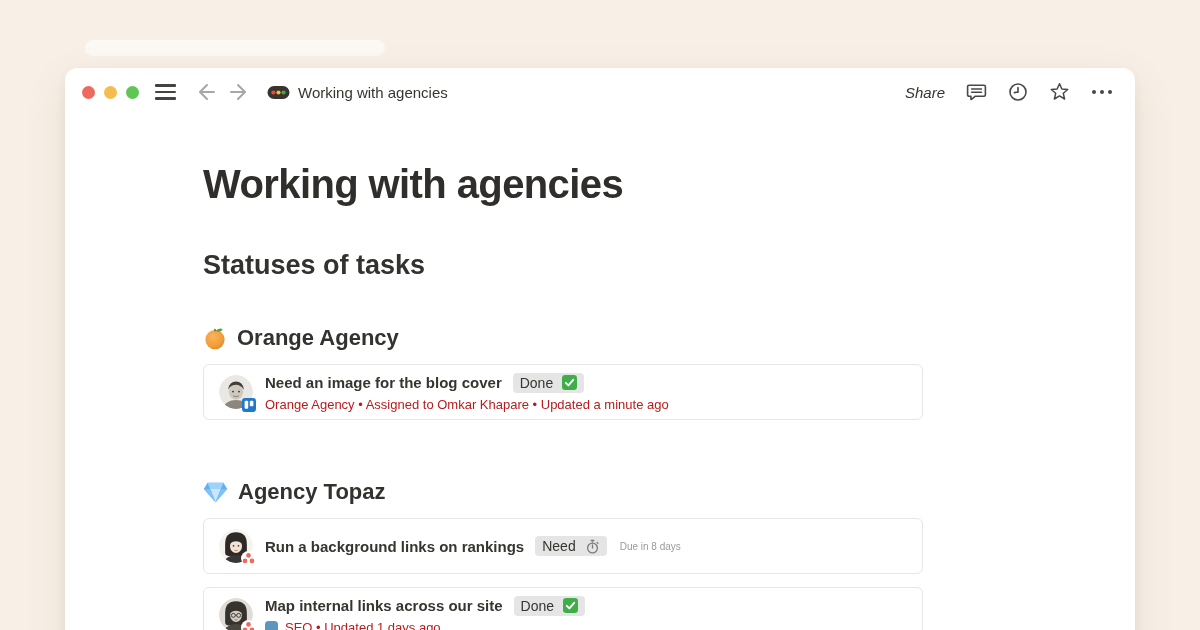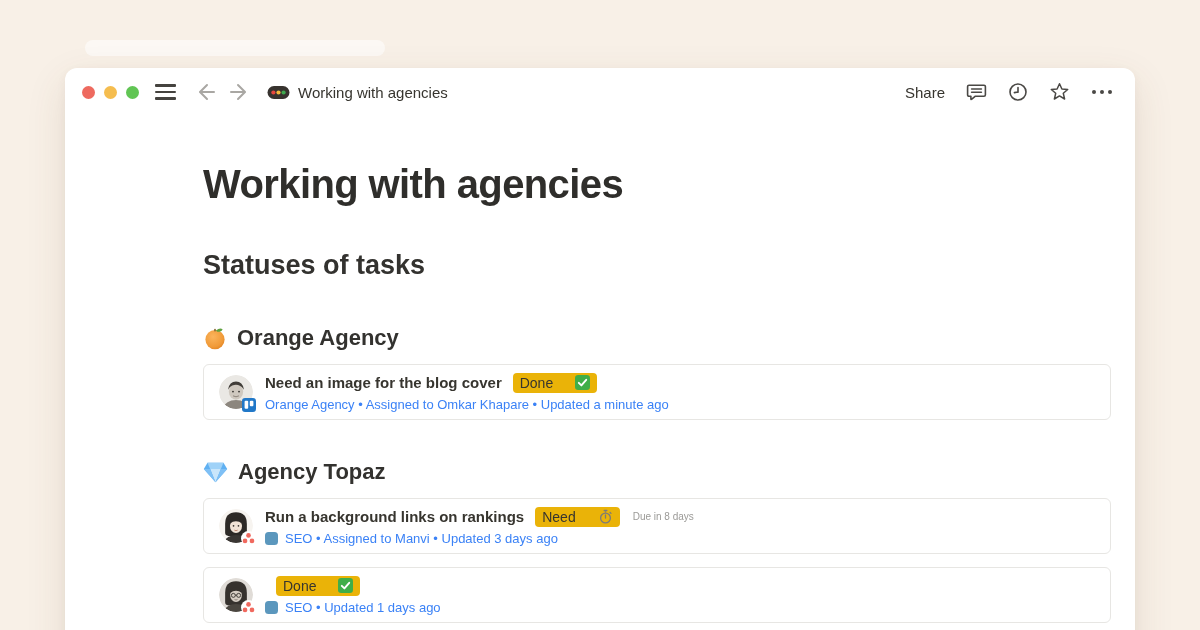--- a/index.html
+++ b/index.html
@@ -28,62 +28,62 @@
   .dot-red { background:#EE6A5F; }
   .dot-yellow { background:#F5BD4F; }
   .dot-green { background:#61C554; }
   .hamburger { margin-left:16px; display:flex; flex-direction:column; gap:4px; cursor:pointer; }
   .hamburger span { display:block; width:21px; height:2.4px; background:#45433F; border-radius:1px; }
   .nav-arrows { display:flex; align-items:center; gap:11px; margin-left:21px; }
   .nav-arrows svg { display:block; }
   .doc-icon { margin-left:19px; display:flex; align-items:center; }
   .tb-title { margin-left:8px; font-size:15px; color:#37352F; }
   .tb-spacer { flex:1; }
-  .tb-right { display:flex; align-items:center; gap:21px; }
+  .tb-right { display:flex; align-items:center; gap:21px;font-style:italic; }
   .share { font-size:15px; color:#37352F; cursor:pointer; }
   .tb-icon { display:flex; align-items:center; cursor:pointer; }
   
   .content { padding-left:138px; }
   .h1 {
     margin-top:52px; font-size:40px; line-height:48px; font-weight:700;
     letter-spacing:-0.6px; color:#2F2E2B;
   }
   .h2 {
     margin-top:40px; font-size:27px; line-height:34px; font-weight:700; color:#33322F;
   }
   .h3 {
     display:flex; align-items:center; gap:10px;
     font-size:22px; line-height:28px; font-weight:700; color:#33322F;
   }
   .h3-1 { margin-top:42px; }
-  .h3-2 { margin-top:38px; }
+  .h3-2 { margin-top:58px; }
   .h3 svg { display:block; }
   
   .card {
-    width:908px; height:56px; margin-top:12px;
+    width:720px; height:56px; margin-top:12px;
     border:1px solid #E7E6E3; border-radius:6px; background:#fff;
     display:flex; align-items:center; padding:0 14px 0 15px; cursor:pointer;
   }
   .card-3 { margin-top:13px; }
   .avatar-wrap { position:relative; width:34px; height:34px; flex:0 0 auto; }
   .avatar-wrap > svg { display:block; border-radius:50%; }
   .src-badge {
     position:absolute; right:-3px; bottom:-3px; display:flex;
   }
   .card-body { margin-left:12px; min-width:0; }
   .row1 { display:flex; align-items:center; }
   .card-title { font-size:15px; font-weight:700; color:#37352F; white-space:nowrap; }
   .status-badge {
-    margin-left:11px; display:inline-flex; align-items:center; gap:22px;
-    background:#eab308; border-radius:4px; padding:2px 7px;
+    margin-left:11px; display:inline-flex; align-items:center; gap:9px;
+    background:#e5e5e5; border-radius:4px; padding:2px 7px;
     font-size:14px; color:#37352F;
   }
   .status-badge svg { display:block; }
   .due { margin-left:13px; font-size:10px; color:#9B9A97; white-space:nowrap; }
-  .row2 { display:flex; align-items:center; margin-top:4px; font-size:13px; color:#3b82f6; }
+  .row2 { display:flex; align-items:center; margin-top:4px; font-size:13px; color:#b91c1c; }
   .tag-chip {
     width:13px; height:13px; border-radius:3.5px; background:#5B97BD;
     display:inline-block; margin-right:7px; flex:0 0 auto;
   }
 </style>
 </head>
 <body>
 
 <div class="bg-glow"></div>
 
@@ -262,24 +262,20 @@
             <span>Need</span>
             <svg width="15" height="15" viewBox="0 0 15 15" fill="none" stroke="#7D7B78" stroke-width="1.3">
               <rect x="5.6" y="0.7" width="3.8" height="1.6" rx="0.5" fill="#7D7B78" stroke="none"></rect>
               <line x1="7.5" y1="2.3" x2="7.5" y2="3.6"></line>
               <line x1="12.1" y1="3.5" x2="13" y2="4.4" stroke-linecap="round"></line>
               <circle cx="7.5" cy="9" r="4.9"></circle>
               <polyline points="7.5,9 7.5,5.9" stroke-linecap="round"></polyline>
             </svg>
           </span>
           <span class="due">Due in 8 days</span>
-        </div>
-        <div class="row2">
-          <span class="tag-chip"></span>
-          <span>SEO • Assigned to Manvi • Updated 3 days ago</span>
         </div>
       </div>
     </div>
 
     <div class="card card-3">
       <div class="avatar-wrap">
         <svg width="34" height="34" viewBox="0 0 36 36">
           <defs>
               <clipPath id="c3">
                 <circle cx="18" cy="18" r="18"></circle>
@@ -301,20 +297,21 @@
           <svg width="15" height="15" viewBox="0 0 16 16">
             <circle cx="8" cy="8" r="8" fill="#FFFFFF"></circle>
             <circle cx="8" cy="4.7" r="2.5" fill="#F0695F"></circle>
             <circle cx="4.3" cy="10.6" r="2.5" fill="#F0695F"></circle>
             <circle cx="11.7" cy="10.6" r="2.5" fill="#F0695F"></circle>
           </svg>
         </span>
       </div>
       <div class="card-body">
         <div class="row1">
+          <span class="card-title">Map internal links across our site</span>
           <span class="status-badge">
             <span>Done</span>
             <svg width="15" height="15" viewBox="0 0 15 15">
               <rect width="15" height="15" rx="3.2" fill="#3FAE49"></rect>
               <path d="M3.8 7.8 L6.4 10.4 L11.2 4.8" stroke="#FFFFFF" stroke-width="1.9" fill="none" stroke-linecap="round" stroke-linejoin="round"></path>
             </svg>
           </span>
         </div>
         <div class="row2">
           <span class="tag-chip"></span>

